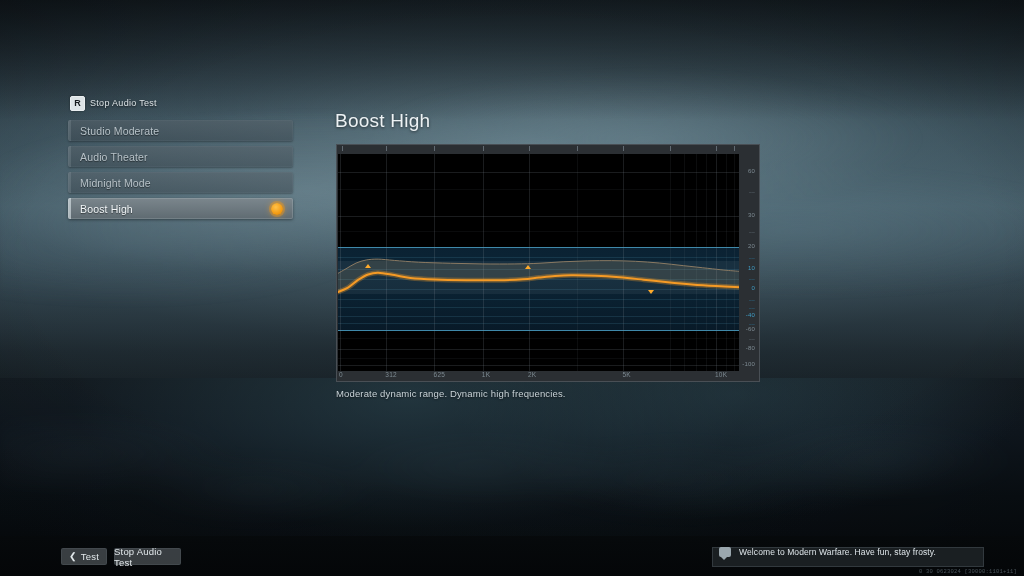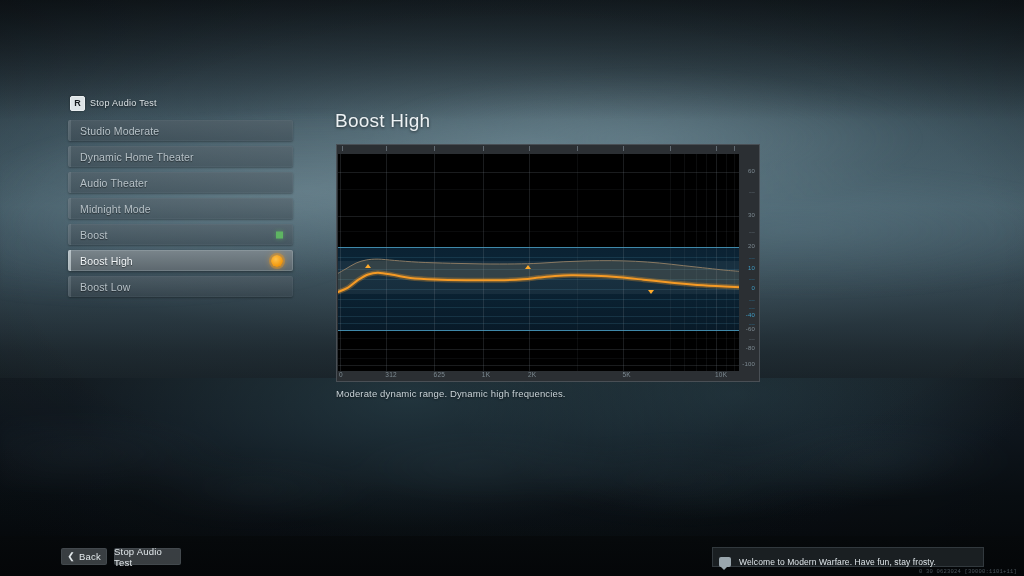--- a/index.html
+++ b/index.html
@@ -163,21 +163,21 @@
     font-size:9.5px;color:#e2e8eb;letter-spacing:.2px;
     box-shadow:inset 0 0 0 1px rgba(160,175,185,.10);
   }
   .btn-back{left:61px;bottom:11px;width:46px;gap:4px;}
   .btn-back .chev{font-size:9px;color:#e2e8eb;line-height:1;}
   .btn-test{left:114px;bottom:11px;width:67px;}
 
   .chatbox{
     position:absolute;right:40px;bottom:9px;width:272px;height:20px;
     background:rgba(30,35,39,.86);box-shadow:inset 0 0 0 1px rgba(150,165,175,.20);
-    display:flex;align-items:flex-end;gap:8px;padding-left:7px;box-sizing:border-box;
+    display:flex;align-items:flex-start;gap:8px;padding-left:7px;box-sizing:border-box;
   }
   .chat-icon{width:12px;height:10px;background:#9aa7ae;border-radius:2px;position:relative;flex:none;}
   .chat-icon:after{content:"";position:absolute;left:2px;bottom:-3px;border-left:3px solid transparent;border-right:3px solid transparent;border-top:3px solid #9aa7ae;}
   .chat-text{font-size:8.5px;color:#dfe6ea;letter-spacing:.1px;white-space:nowrap;}
 
   .buildstr{position:absolute;right:7px;bottom:1px;font-size:5.5px;color:#4a545b;letter-spacing:.2px;font-family:"Liberation Mono",monospace;}
 </style>
 </head>
 <body>
 
@@ -200,47 +200,32 @@
         <div class="key-badge">R</div>
         <div class="hint-label">Stop Audio Test</div>
       </div>
       <div class="mix-list" id="mix-list">
           <div class="mix-row">
             <div class="accent"></div>
             <div class="lbl">Studio Moderate</div>
           </div>
           <div class="mix-row">
             <div class="accent"></div>
-            <div class="lbl">Dynamic Home Theater</div>
-          </div>
-          <div class="mix-row">
-            <div class="accent"></div>
             <div class="lbl">Audio Theater</div>
           </div>
           <div class="mix-row">
             <div class="accent"></div>
             <div class="lbl">Midnight Mode</div>
-          </div>
-          <div class="mix-row">
-            <div class="accent"></div>
-            <div class="lbl">Boost</div>
-            <div class="ind">
-              <div class="ind-square"></div>
-            </div>
           </div>
           <div class="mix-row selected">
             <div class="accent"></div>
             <div class="lbl">Boost High</div>
             <div class="ind">
               <div class="ind-dot"></div>
             </div>
-          </div>
-          <div class="mix-row">
-            <div class="accent"></div>
-            <div class="lbl">Boost Low</div>
           </div>
         </div>
     </div>
 
     <div class="eq-title">Boost High</div>
 
     <div class="eq-frame">
       <div class="eq-axis-top" id="eq-axis-top">
           <div class="eq-tick" style="left: 4.02px;"></div>
           <div class="eq-tick" style="left: 48.24px;"></div>
@@ -328,21 +313,21 @@
           <div class="xlab" style="left: 284.42px;">5K</div>
           <div class="xlab" style="left: 376.88px;">10K</div>
         </div>
     </div>
 
     <div class="eq-desc">Moderate dynamic range. Dynamic high frequencies.</div>
 
     <div class="bottombar">
       <div class="btn btn-back">
         <span class="chev">❮</span>
-        <span>Back</span>
+        <span>Test</span>
       </div>
       <div class="btn btn-test">
         <span>Stop Audio Test</span>
       </div>
       <div class="chatbox">
         <span class="chat-icon"></span>
         <span class="chat-text">Welcome to Modern Warfare. Have fun, stay frosty.</span>
       </div>
       <div class="buildstr">0 30 0623024 [30000:1101+11]</div>
     </div>

